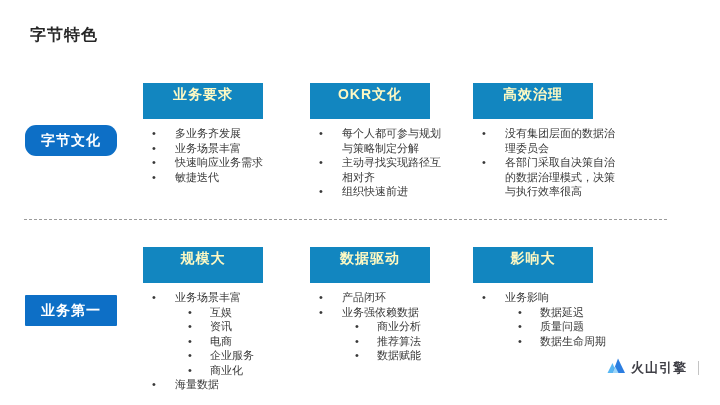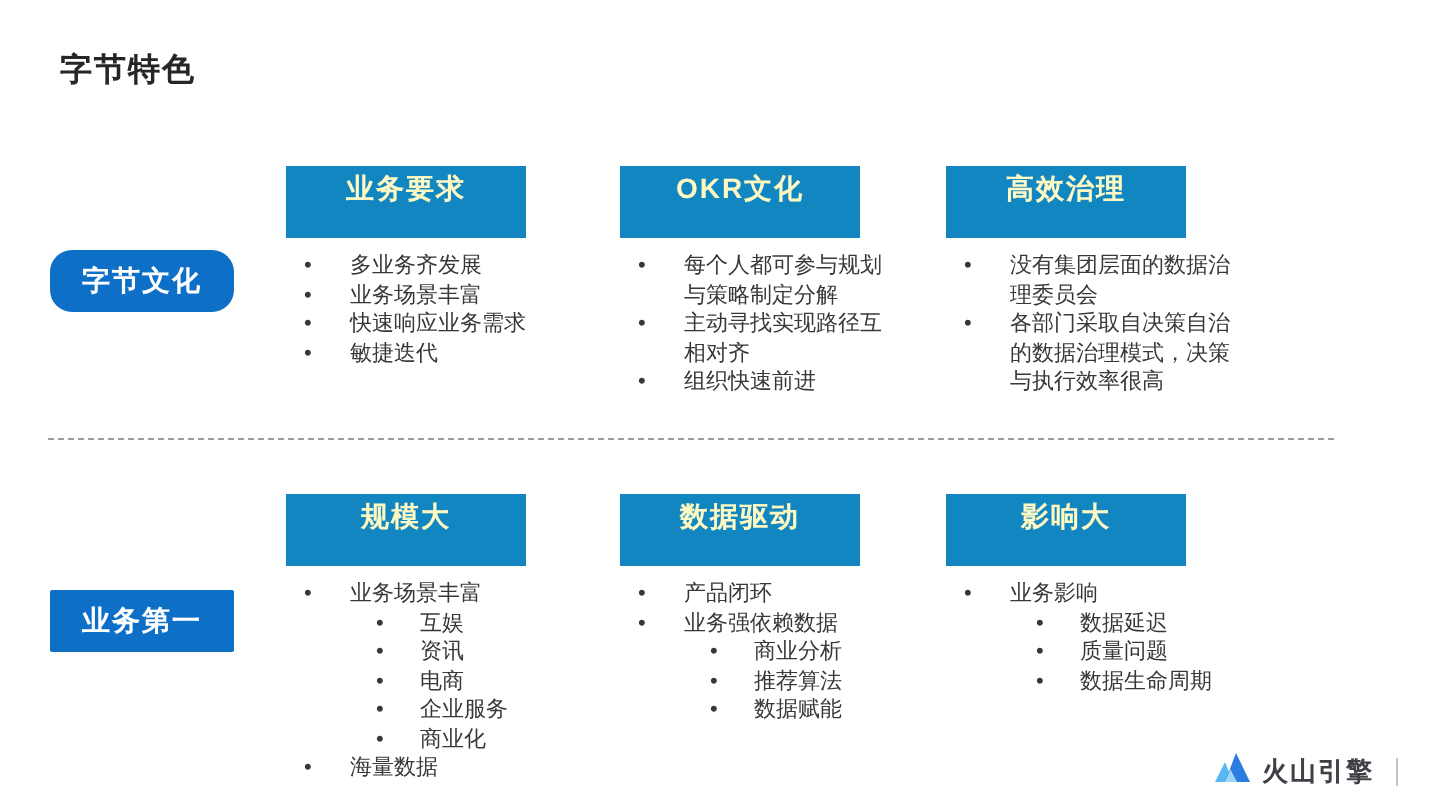--- a/index.html
+++ b/index.html
@@ -28,21 +28,21 @@
   ul.bullets li { display:flex; }
   ul.bullets li::before { content:"•"; flex:none; }
   li.lv1 { padding-left:9px; }
   li.lv1::before { width:23px; }
   li.lv2 { padding-left:45px; }
   li.lv2::before { width:22px; }
   .txt { white-space:pre-line; }
 
   .divider-dashed { position:absolute; left:24px; top:219px; width:643px; border-top:1px dashed #9b9b9b; }
 
-  .footer { position:absolute; top:374px; right:12px; height:24px; display:flex; align-items:center; }
+  .footer { position:absolute; top:356px; right:12px; height:24px; display:flex; align-items:center; }
   .volcano { display:flex; align-items:center; }
   .volcano-label { font-size:13px; font-weight:bold; color:#3f3f46; margin-left:5px; letter-spacing:1px; }
   .logo-sep { width:1px; height:14px; background:#c4c4c4; margin:0 9px 0 11px; }
   .datafun { display:flex; align-items:center; }
   .datafun-text { font-size:15px; font-weight:bold; color:#f0860f; margin-left:2px; letter-spacing:0.5px; }
 </style>
 </head>
 <body>
 
 <div class="slide">

